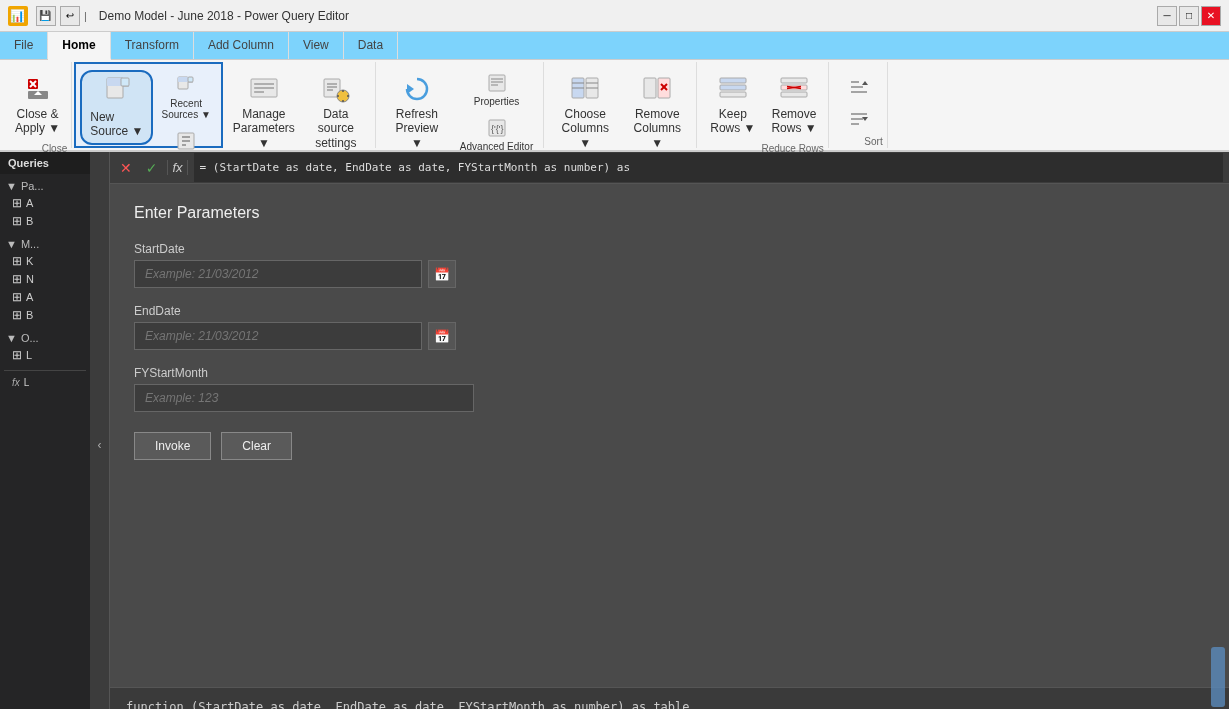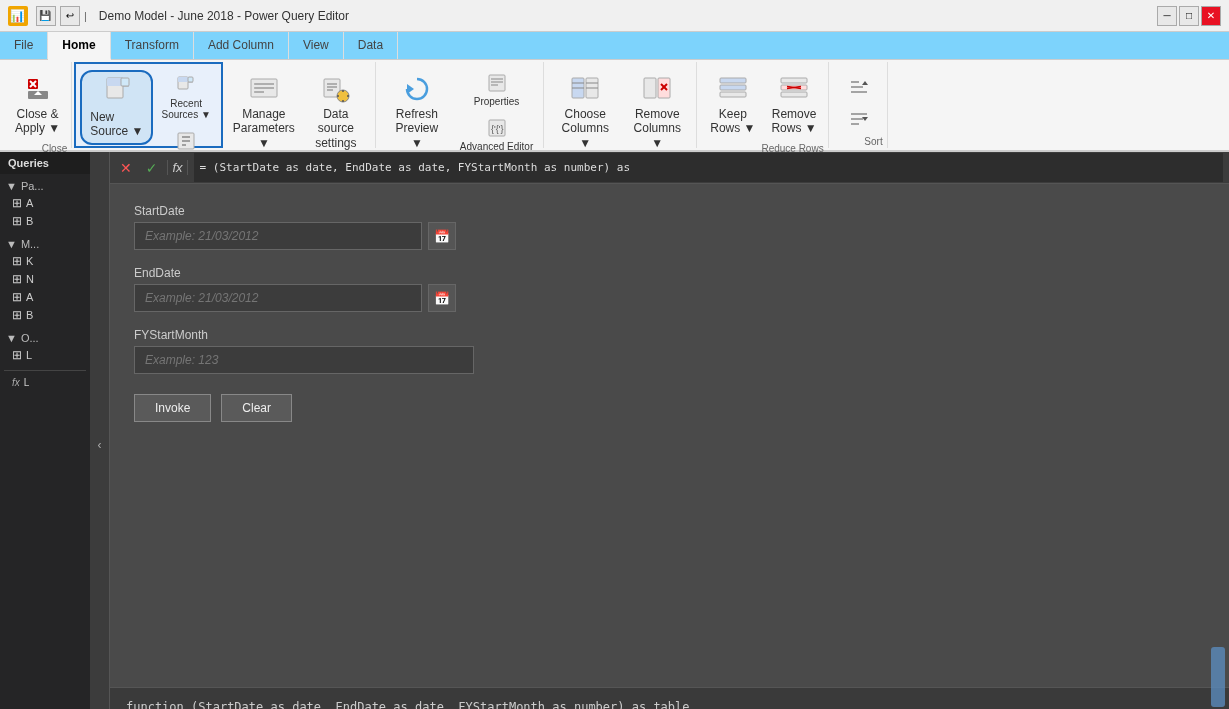--- a/index.html
+++ b/index.html
@@ -469,20 +469,21 @@
   <div class="content-area">
 
     <div class="formula-bar">
       <span class="formula-close">✕</span>
       <span class="formula-check">✓</span>
       <span class="formula-fx">fx</span>
       <input class="formula-input" type="text" style="width: 100%; background: rgb(45, 45, 45); color: rgb(221, 221, 221); border: none; font-size: 11px; padding: 8px 6px; font-family: Consolas, monospace;" value="= (StartDate as date, EndDate as date, FYStartMonth as number) as ">
     </div>
 
     <div class="parameters-panel">
+      <div class="parameters-title">Enter Parameters</div>
 
       <div class="param-group">
         <div class="param-label">StartDate</div>
         <div class="param-input-row">
           <input class="param-input" type="text" placeholder="Example: 21/03/2012" style="">
           <div class="calendar-btn">📅</div>
         </div>
       </div>
 
       <div class="param-group">

